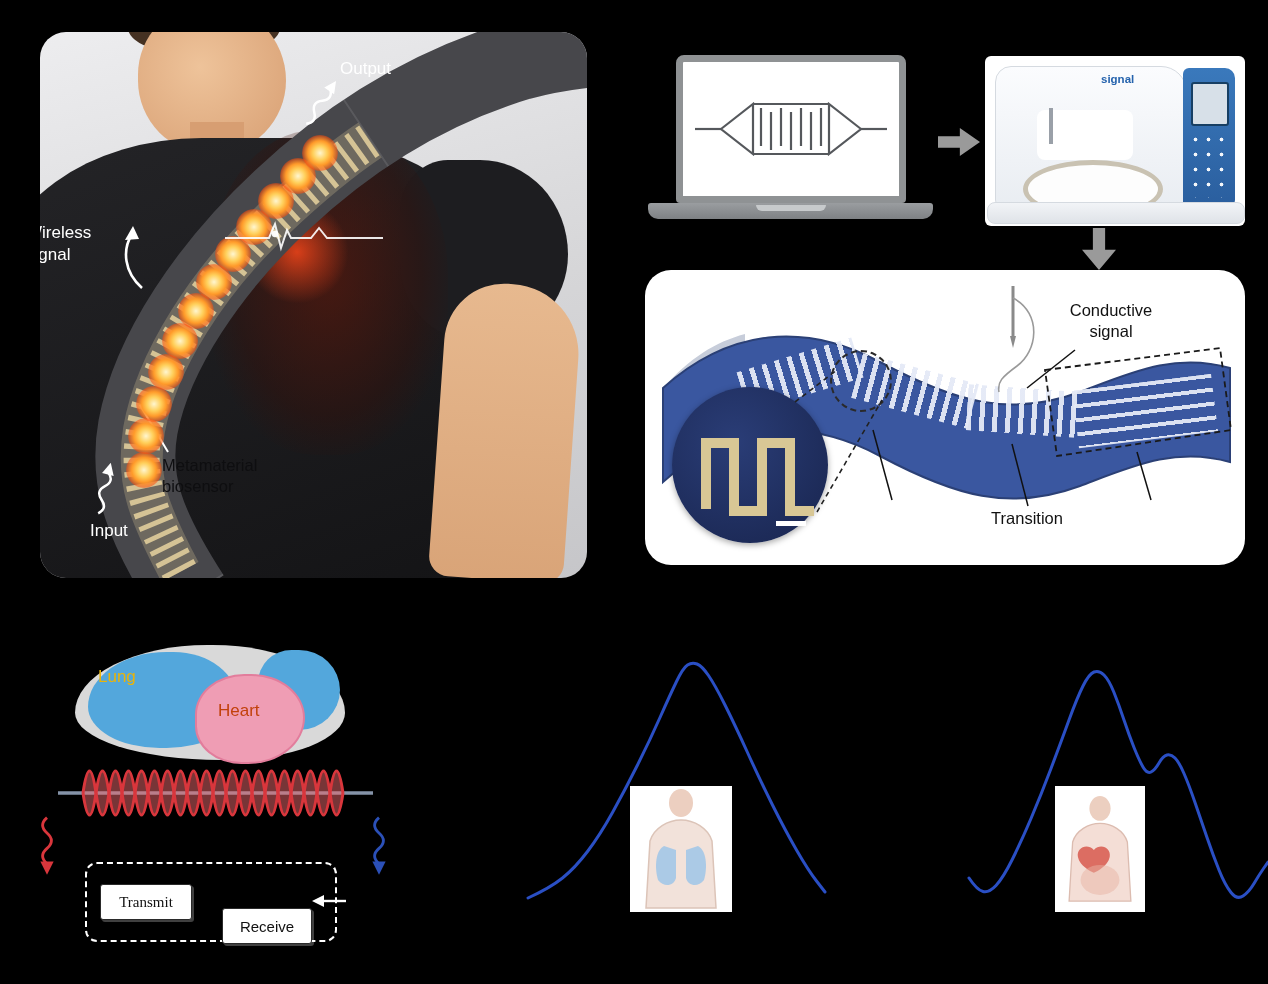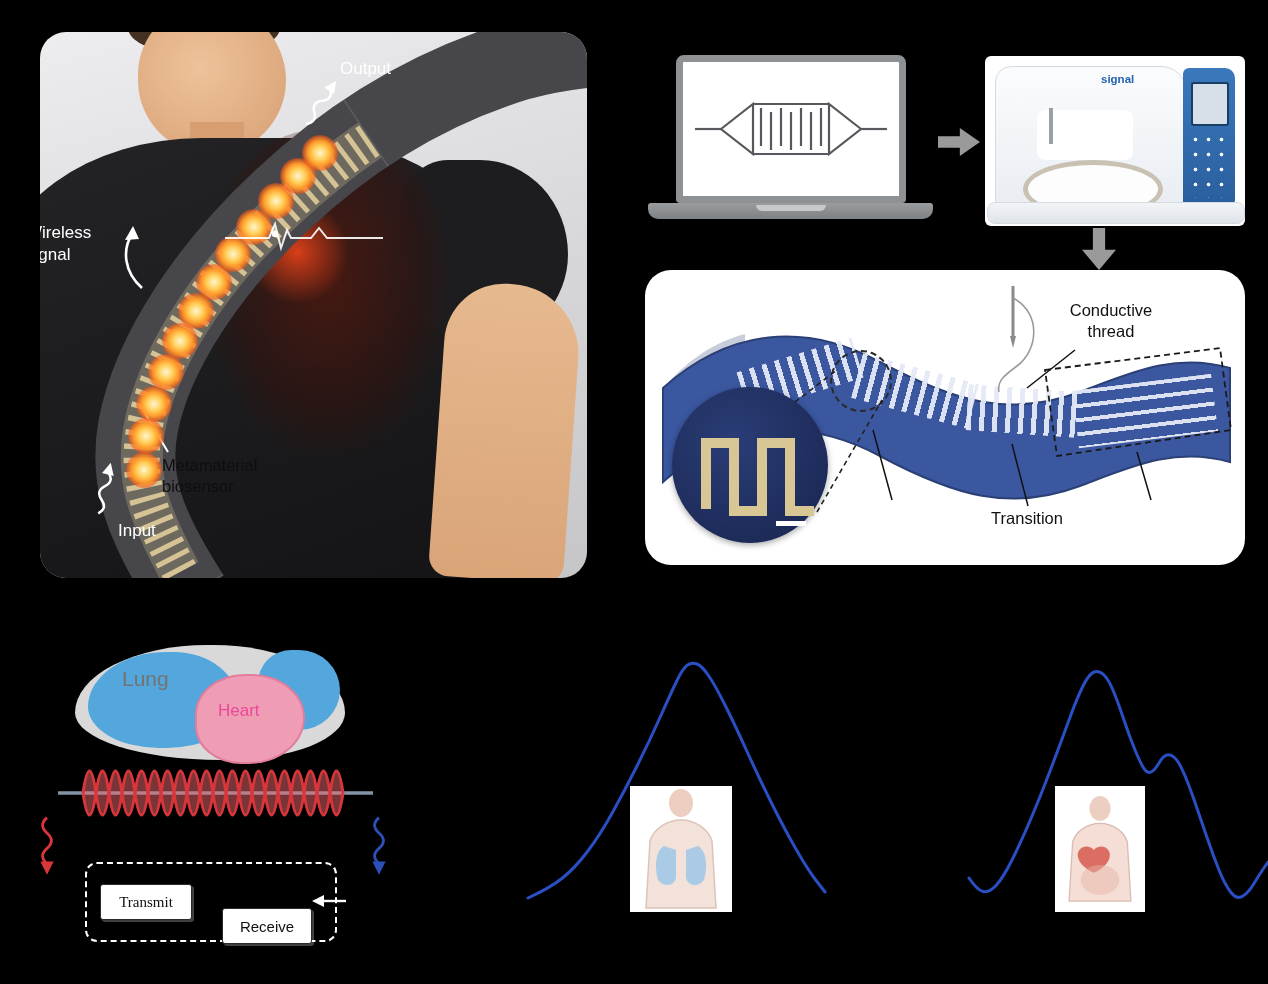--- a/index.html
+++ b/index.html
@@ -68,21 +68,21 @@
   </svg>
 
   <div class="lbl white" style="left:-14px;top:190px;width:86px;font-size:17px;">Wireless signal</div>
   <svg class="abs" width="36" height="66" viewBox="0 0 36 66" style="left:76px;top:194px;color:#fff;">
     <path d="M26,62 C8,46 6,24 16,8" fill="none" stroke="currentColor" stroke-width="2.6"></path>
     <polygon points="9,14 17,0 23,13" fill="currentColor"></polygon>
   </svg>
 
   <div class="lbl" style="left:122px;top:423px;width:128px;color:#0e0e10;">Metamaterial biosensor</div>
 
-  <div class="lbl white" style="left:50px;top:488px;font-size:17px;margin-left:28px;">Input</div>
+  <div class="lbl white" style="left:50px;top:488px;font-size:17px;">Input</div>
   <svg class="abs" width="20" height="56" viewBox="0 0 20 56" style="left:54px;top:430px;transform:rotate(14deg);color:#fff;">
     <path d="M10,52 q8,-7 0,-14 t0,-14 t0,-14" fill="none" stroke="currentColor" stroke-width="2.5"></path>
     <polygon points="4,12 10,0 16,12" fill="currentColor"></polygon>
   </svg>
 </div>
 
 <div class="abs" style="left:648px;top:55px;width:285px;height:172px;">
   <div class="abs" style="left:28px;top:0;width:216px;height:134px;border:7px solid #8f9294;border-radius:8px 8px 4px 4px;background:#fff;">
     <svg width="216" height="134" viewBox="0 0 216 134">
       <g fill="none" stroke="#55585c" stroke-width="2.2">
@@ -143,31 +143,31 @@
     <polygon points="400,100 575,78 586,160 412,186" fill="none" stroke="#1a1a1a" stroke-width="1.8" stroke-dasharray="6 4"></polygon>
     <line x1="368" y1="16" x2="368" y2="66" stroke="#8a8a8a" stroke-width="3"></line>
     <polygon points="365,66 371,66 368,78" fill="#8a8a8a"></polygon>
     <path d="M368,28 C398,44 392,82 372,96 C357,107 352,112 354,122" fill="none" stroke="#9a9a9a" stroke-width="1.6"></path>
     <line x1="430" y1="80" x2="382" y2="118" stroke="#111" stroke-width="1.5"></line>
     <line x1="247" y1="230" x2="228" y2="160" stroke="#111" stroke-width="1.5"></line>
     <line x1="383" y1="236" x2="367" y2="174" stroke="#111" stroke-width="1.5"></line>
     <line x1="506" y1="230" x2="492" y2="182" stroke="#111" stroke-width="1.5"></line>
   </svg>
 
-  <div class="lbl center" style="left:408px;top:30px;width:116px;">Conductive thread</div>
+  <div class="lbl center" style="left:408px;top:30px;width:116px;">Conductive signal</div>
   <div class="lbl center" style="left:332px;top:238px;width:100px;">Transition</div>
 </div>
 
 <div class="abs" style="left:30px;top:640px;width:400px;height:330px;">
   <div class="abs" style="left:45px;top:5px;width:270px;height:115px;background:#d9d9d9;border-radius:50% 50% 45% 55% / 60% 60% 42% 42%;"></div>
   <div class="abs" style="left:58px;top:12px;width:150px;height:96px;background:#53a7dc;border-radius:55% 45% 50% 50% / 60% 55% 45% 45%;"></div>
   <div class="abs" style="left:228px;top:10px;width:82px;height:80px;background:#53a7dc;border-radius:45% 55% 55% 45%;"></div>
   <div class="abs" style="left:165px;top:34px;width:106px;height:86px;background:#ef9db4;border:2px solid #e27d9c;border-radius:48% 52% 55% 45%;"></div>
-  <div class="lbl" style="left:92px;top:26px;font-size:21px;color:#737373;">Lung</div>
-  <div class="lbl" style="left:188px;top:60px;font-size:17px;color:#ec4899;">Heart</div>
+  <div class="lbl" style="left:68px;top:26px;font-size:17px;color:#eab308;">Lung</div>
+  <div class="lbl" style="left:188px;top:60px;font-size:17px;color:#c2410c;">Heart</div>
 
   <svg class="abs" width="315" height="56" viewBox="0 0 315 56" style="left:28px;top:125px;">
     <line x1="0" y1="28" x2="315" y2="28" stroke="#8593a8" stroke-width="3.5"></line>
     <path d="M25,28 q6.5,-44 13,0 q6.5,44 13,0 q6.5,-44 13,0 q6.5,44 13,0 q6.5,-44 13,0 q6.5,44 13,0 q6.5,-44 13,0 q6.5,44 13,0 q6.5,-44 13,0 q6.5,44 13,0 q6.5,-44 13,0 q6.5,44 13,0 q6.5,-44 13,0 q6.5,44 13,0 q6.5,-44 13,0 q6.5,44 13,0 q6.5,-44 13,0 q6.5,44 13,0 q6.5,-44 13,0 q6.5,44 13,0" fill="#ef6a6e" fill-opacity="0.5" stroke="#d9363c" stroke-width="3"></path>
     <path d="M25,28 q6.5,44 13,0 q6.5,-44 13,0 q6.5,44 13,0 q6.5,-44 13,0 q6.5,44 13,0 q6.5,-44 13,0 q6.5,44 13,0 q6.5,-44 13,0 q6.5,44 13,0 q6.5,-44 13,0 q6.5,44 13,0 q6.5,-44 13,0 q6.5,44 13,0 q6.5,-44 13,0 q6.5,44 13,0 q6.5,-44 13,0 q6.5,44 13,0 q6.5,-44 13,0 q6.5,44 13,0 q6.5,-44 13,0" fill="#ef6a6e" fill-opacity="0.5" stroke="#d9363c" stroke-width="3"></path>
   </svg>
 
   <svg class="abs" width="22" height="64" viewBox="0 0 20 56" style="left:6px;top:172px;transform:rotate(180deg);color:#d9363c;">
     <path d="M10,52 q8,-7 0,-14 t0,-14 t0,-14" fill="none" stroke="currentColor" stroke-width="2.6"></path>
     <polygon points="4,12 10,0 16,12" fill="currentColor"></polygon>

